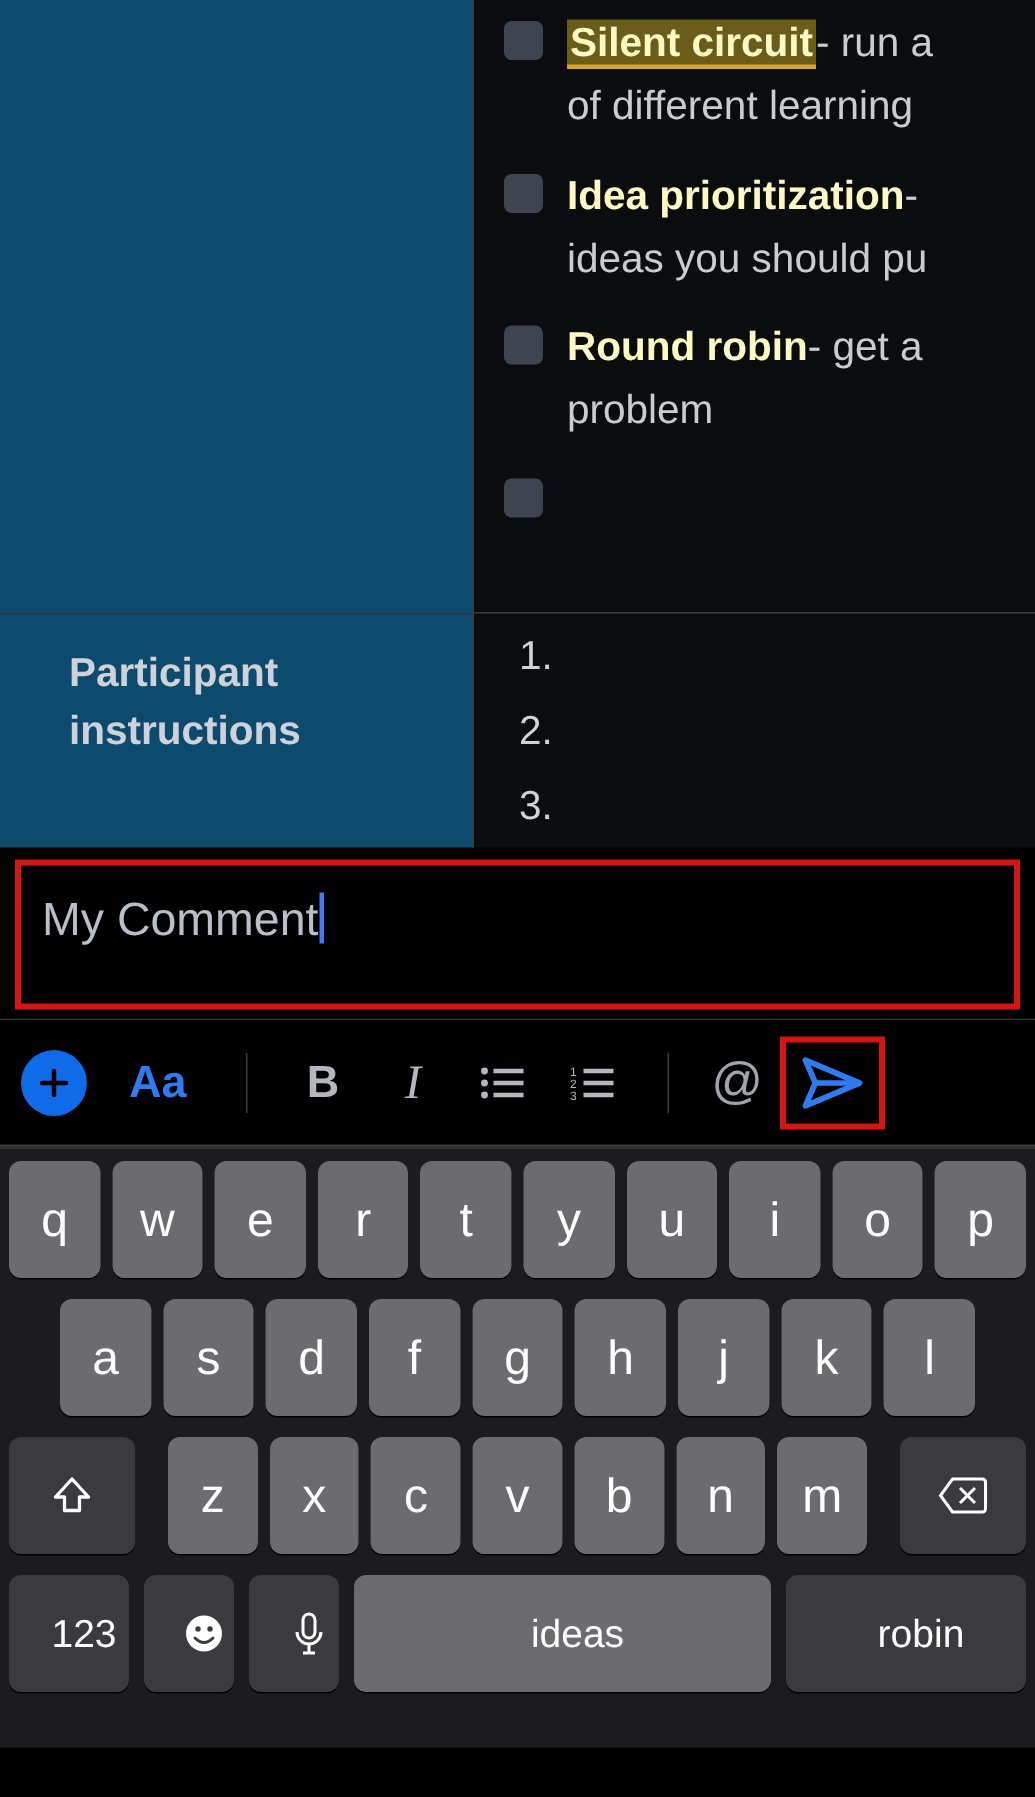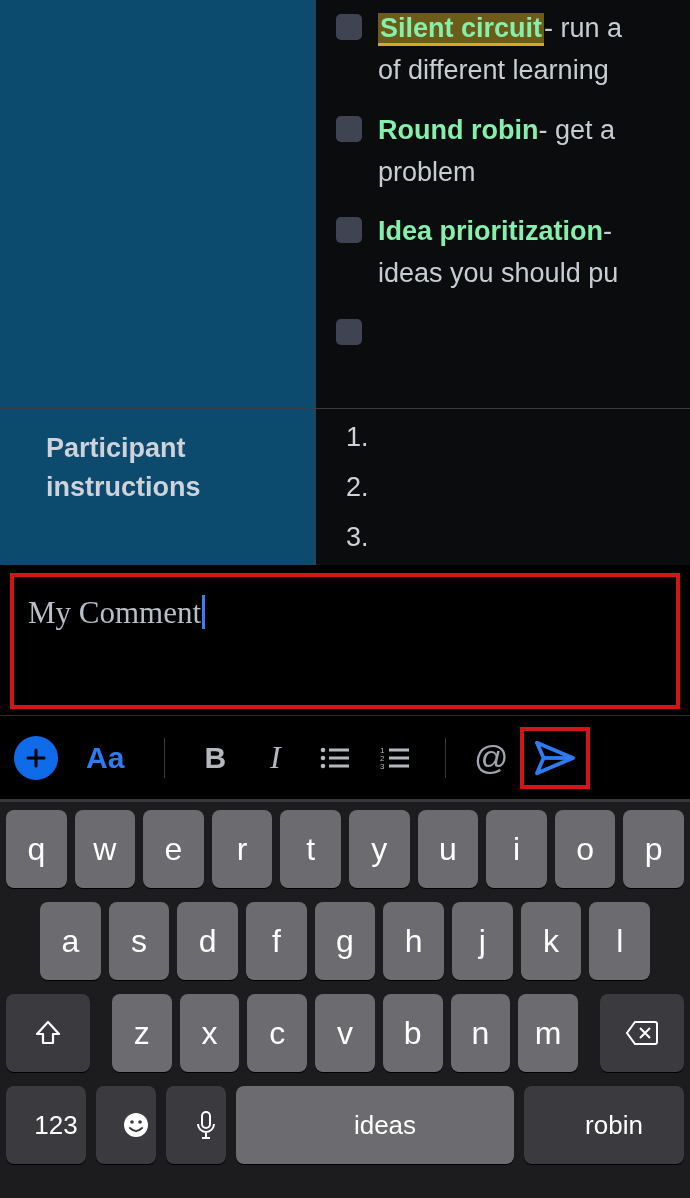--- a/index.html
+++ b/index.html
@@ -6,26 +6,26 @@
   html, body { width: 690px; height: 1198px; background: #000; font-family: -apple-system, Helvetica, Arial, sans-serif; overflow: hidden; color: #d8dbe0; }
   .doc-area { height: 565px; background: #0b0c0e; position: relative; overflow: hidden; }
   .table { display: flex; flex-direction: column; }
   .row { display: flex; border-bottom: 1px solid #3a3d42; }
   .cell-left { width: 316px; background: #0c4a6e; border-right: 1px solid #3a3d42; padding: 20px 20px 20px 46px; font-size: 27px; font-weight: 600; color: #cfd3d9; line-height: 1.45; }
   .cell-right { flex: 1; padding: 8px 0 12px 20px; font-size: 27px; color: #c8cdd3; line-height: 1.55; }
   .row1 .cell-left { height: 408px; }
   .check-item { display: flex; align-items: flex-start; gap: 16px; margin-bottom: 18px; }
   .checkbox { width: 26px; height: 26px; border-radius: 5px; background: #3e4451; flex-shrink: 0; margin-top: 6px; }
   .check-text { font-size: 27px; white-space: nowrap; }
-  .check-text .bold { font-weight: 700; color: #86efac; }
+  .check-text .bold { font-weight: 700; color: #fef9c3; }
   .highlight { background: #6b5c1a; border-bottom: 3px solid #d9a62a; padding: 0 2px; }
   .ol-list { list-style: none; padding-left: 10px; }
   .ol-list li { font-size: 27px; color: #cfd3d9; margin-bottom: 8px; }
 
-  .comment-wrap { border: 4px solid #d21616; margin: 8px 10px 6px 10px; height: 136px; padding: 18px 14px; background: #000; font-family: Liberation Serif, serif; }
+  .comment-wrap { border: 4px solid #d21616; margin: 8px 10px 6px 10px; height: 100px; padding: 18px 14px; background: #000; }
   .comment-text { font-size: 31px; color: #b9bfc8; font-weight: 400; display: inline; }
   .cursor { display: inline-block; width: 3px; height: 34px; background: #3f7bf3; vertical-align: -6px; margin-left: 1px; }
 
   .toolbar { height: 86px; display: flex; align-items: center; padding: 16px 14px; gap: 0; border-top: 1px solid #2e2f31; border-bottom: 2px solid #38393b; }
   .tb-btn { display: flex; align-items: center; justify-content: center; height: 56px; }
   .plus-circle { width: 44px; height: 44px; border-radius: 50%; background: #0f6be8; display: flex; align-items: center; justify-content: center; margin-right: 28px; }
   .plus-circle svg { width: 24px; height: 24px; }
   .aa { font-size: 30px; font-weight: 700; color: #2f7bf0; margin-right: 20px; }
   .vsep { width: 1px; height: 40px; background: #3a3b3e; margin: 0 20px; }
   .fmt { width: 60px; font-size: 30px; color: #b3b8bf; display:flex; align-items:center; justify-content:center; }
@@ -64,29 +64,29 @@
         <div class="check-item">
           <div class="checkbox"></div>
           <div class="check-text">
             <span class="bold highlight">Silent circuit</span><span>- run a</span><br>
             <span>of different learning</span>
           </div>
         </div>
         <div class="check-item">
           <div class="checkbox"></div>
           <div class="check-text">
+            <span class="bold">Idea prioritization</span><span>-</span><br>
+            <span>ideas you should pu</span>
+          </div>
+        </div>
+        <div class="check-item">
+          <div class="checkbox"></div>
+          <div class="check-text">
             <span class="bold">Round robin</span><span>- get a</span><br>
             <span>problem</span>
-          </div>
-        </div>
-        <div class="check-item">
-          <div class="checkbox"></div>
-          <div class="check-text">
-            <span class="bold">Idea prioritization</span><span>-</span><br>
-            <span>ideas you should pu</span>
           </div>
         </div>
         <div class="check-item">
           <div class="checkbox"></div>
         </div>
       </div>
     </div>
     <div class="row row2">
       <div class="cell-left">Participant instructions</div>
       <div class="cell-right">

